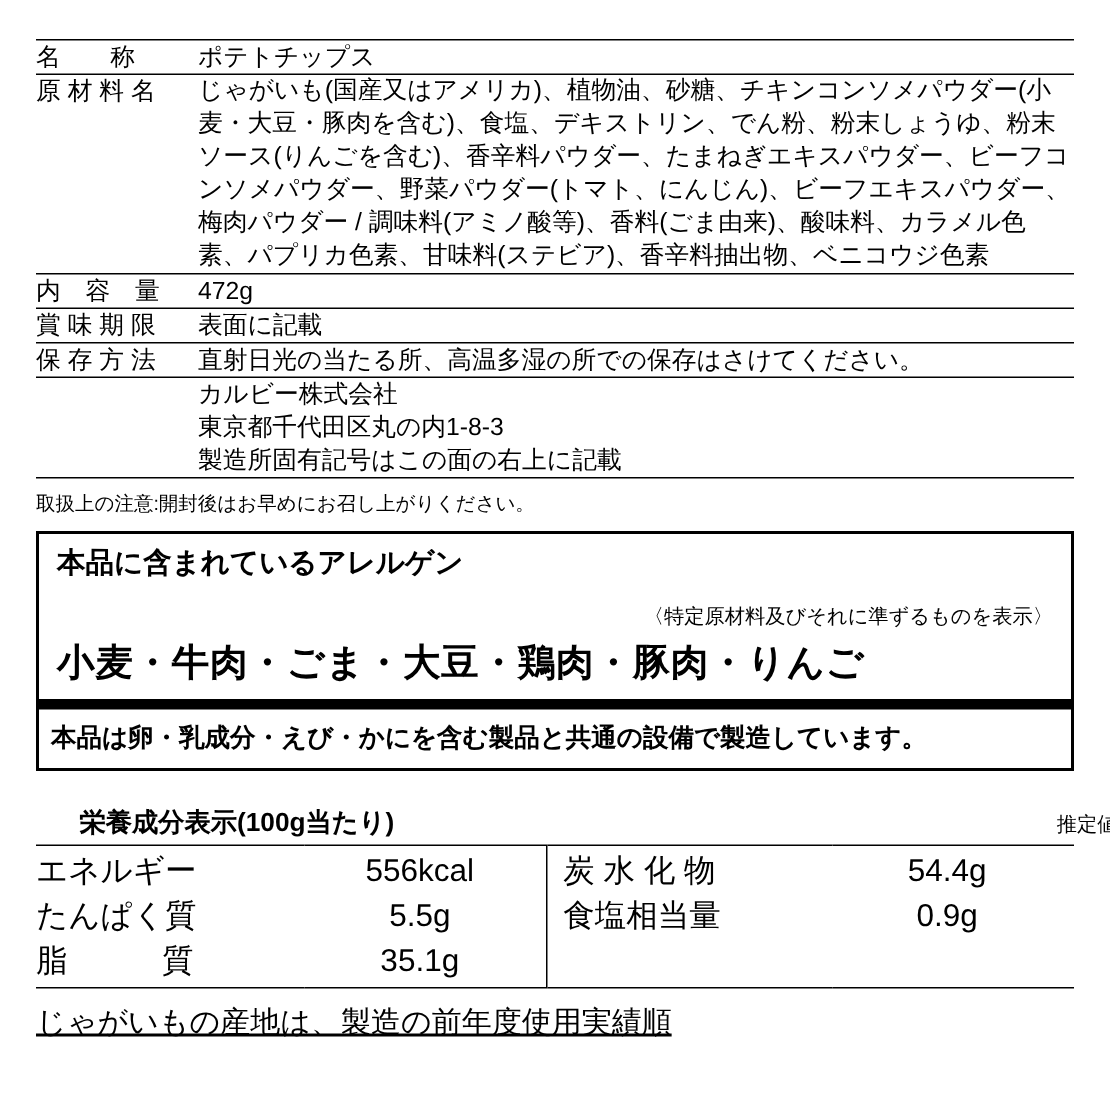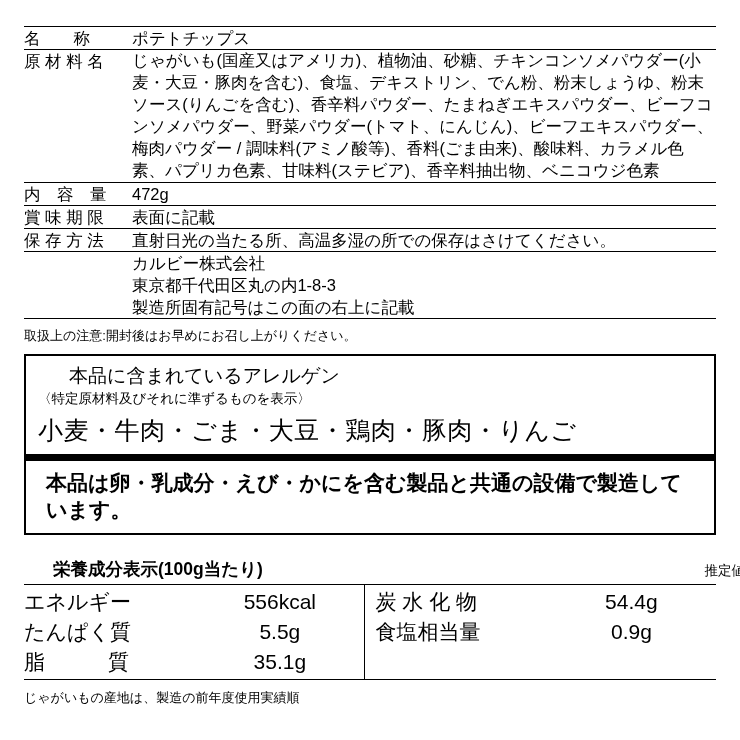--- a/index.html
+++ b/index.html
@@ -71,43 +71,43 @@
     margin-top: 9px;
     width: 692px;
     border: 2.5px solid #000;
     box-sizing: border-box;
   }
   .allergen-top {
     padding: 8px 12px 9px 12px;
   }
   .allergen-title {
     font-size: 19px;
-    font-weight: normal;
+    font-weight: bold;
     line-height: 1.25;
-    margin-left: 31px;
   }
   .allergen-sub {
     font-size: 13.5px;
     line-height: 1.3;
-    margin-top: 2px;
+    margin-top: 14px;
+    text-align: right;
   }
   .allergen-list {
     font-size: 25px;
-    font-weight: normal;
+    font-weight: bold;
     line-height: 1.2;
     margin-top: 7px;
     letter-spacing: 0.5px;
   }
   .allergen-divider {
     height: 7px;
     background: #000;
   }
   .allergen-bottom {
-    padding: 8px 12px 9px 20px;
-    font-size: 21px;
+    padding: 8px 12px 9px 8px;
+    font-size: 17px;
     font-weight: bold;
     line-height: 1.32;
   }
 
   
   .nutri-head {
     margin-top: 24px;
     display: flex;
     align-items: flex-end;
     justify-content: space-between;
@@ -152,22 +152,23 @@
     text-align: center;
     padding-right: 8px !important;
   }
   .n-sep {
     width: 10px;
     border-left: 1px solid #000;
   }
 
   .footer {
     margin-top: 10px;
-    font-size: 13px;
+    font-size: 20px;
     line-height: 1.3;
+    text-decoration: underline;
   }
 </style>
 </head>
 <body>
 
 <div class="page">
 
   <table class="spec">
     <tbody>
         <tr class="rowline">

